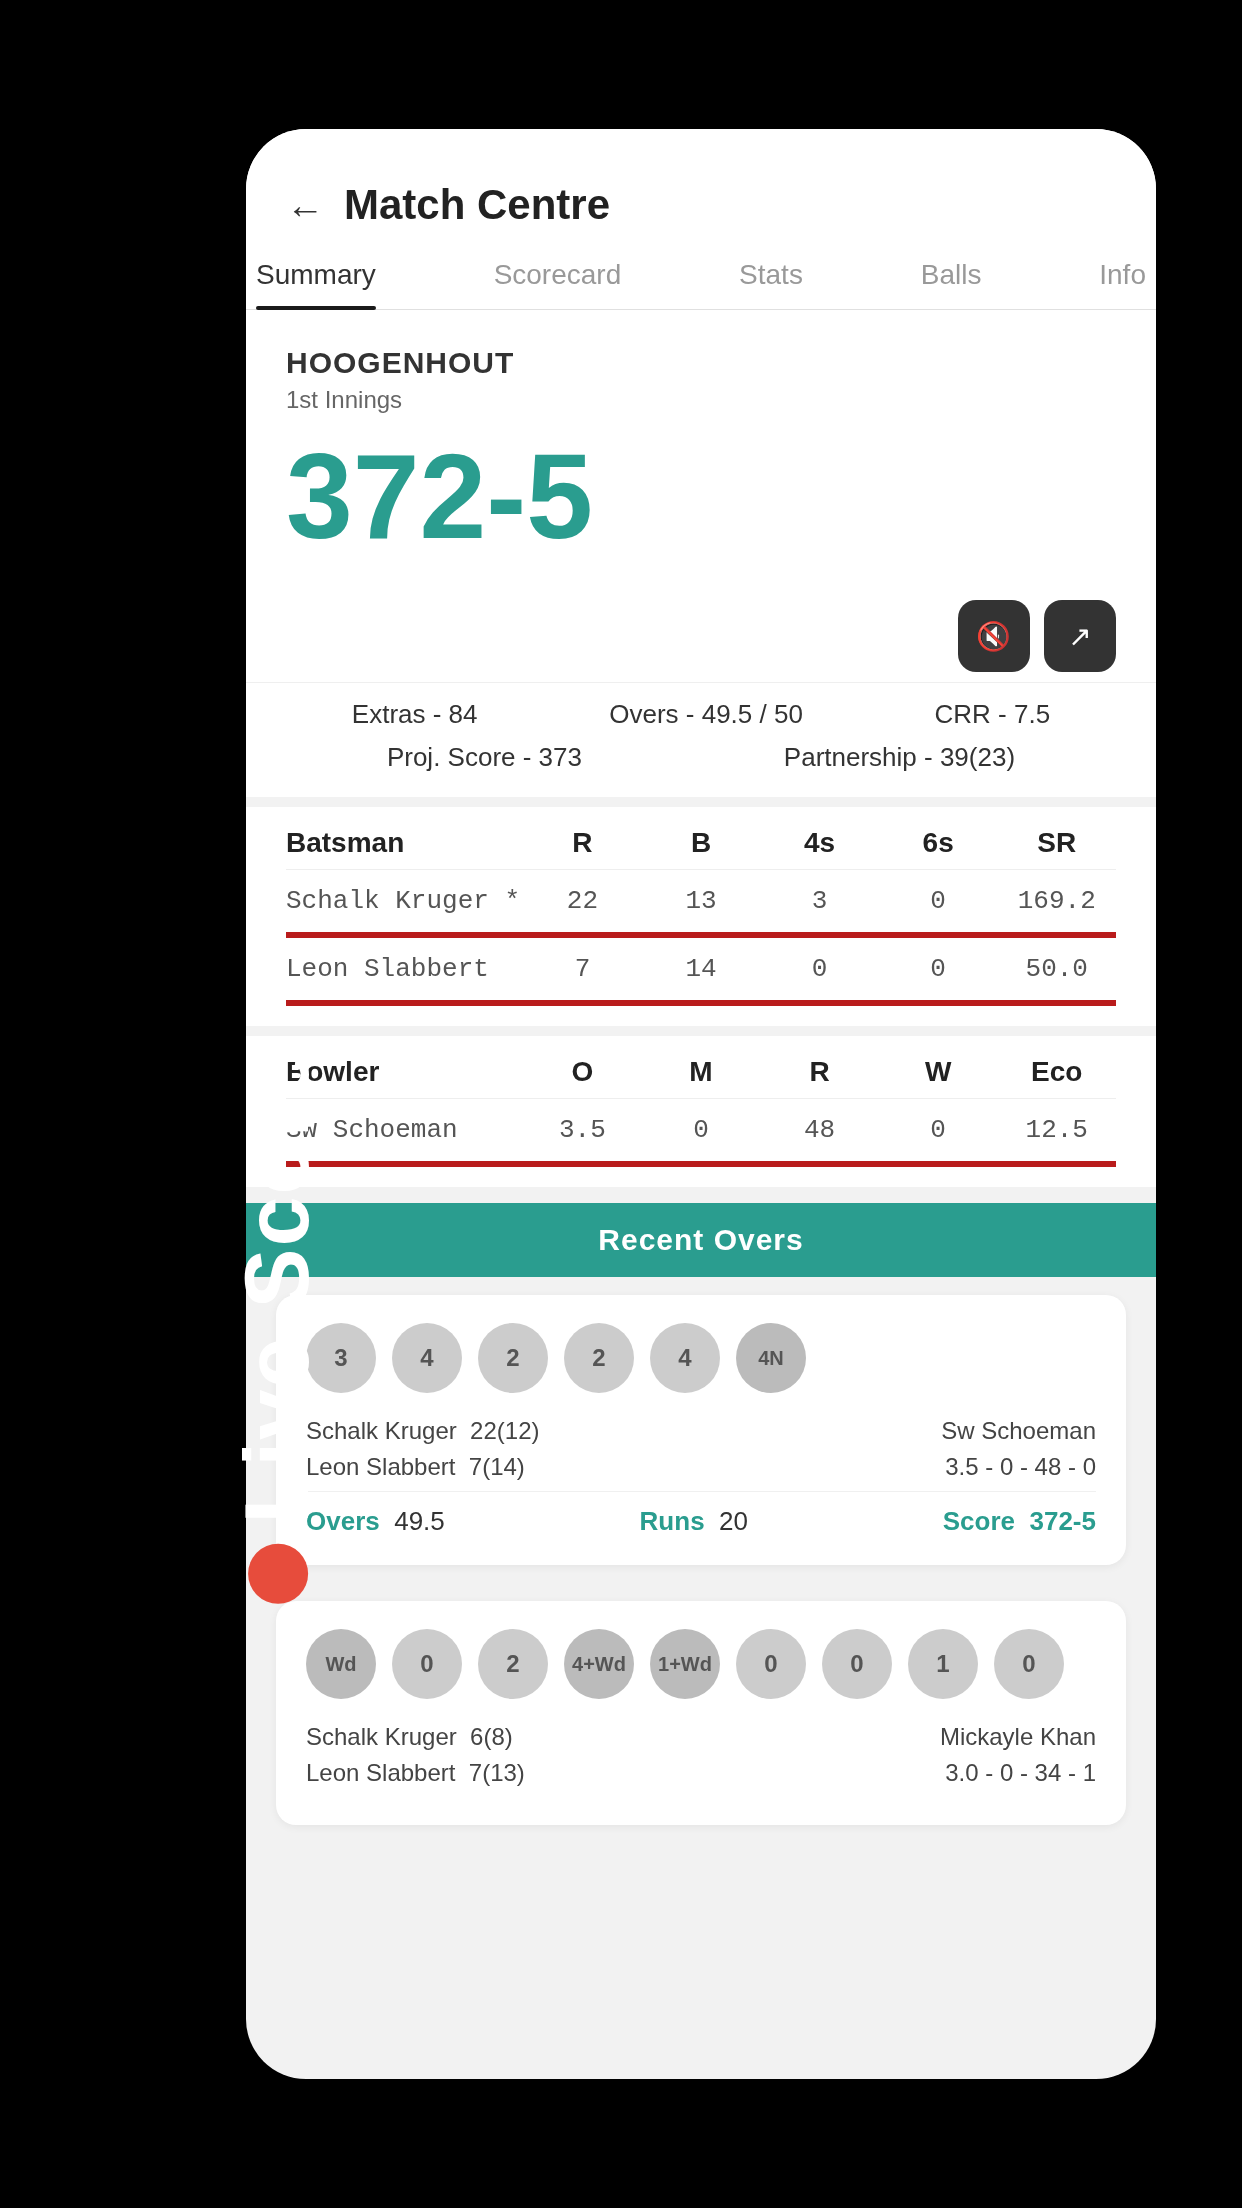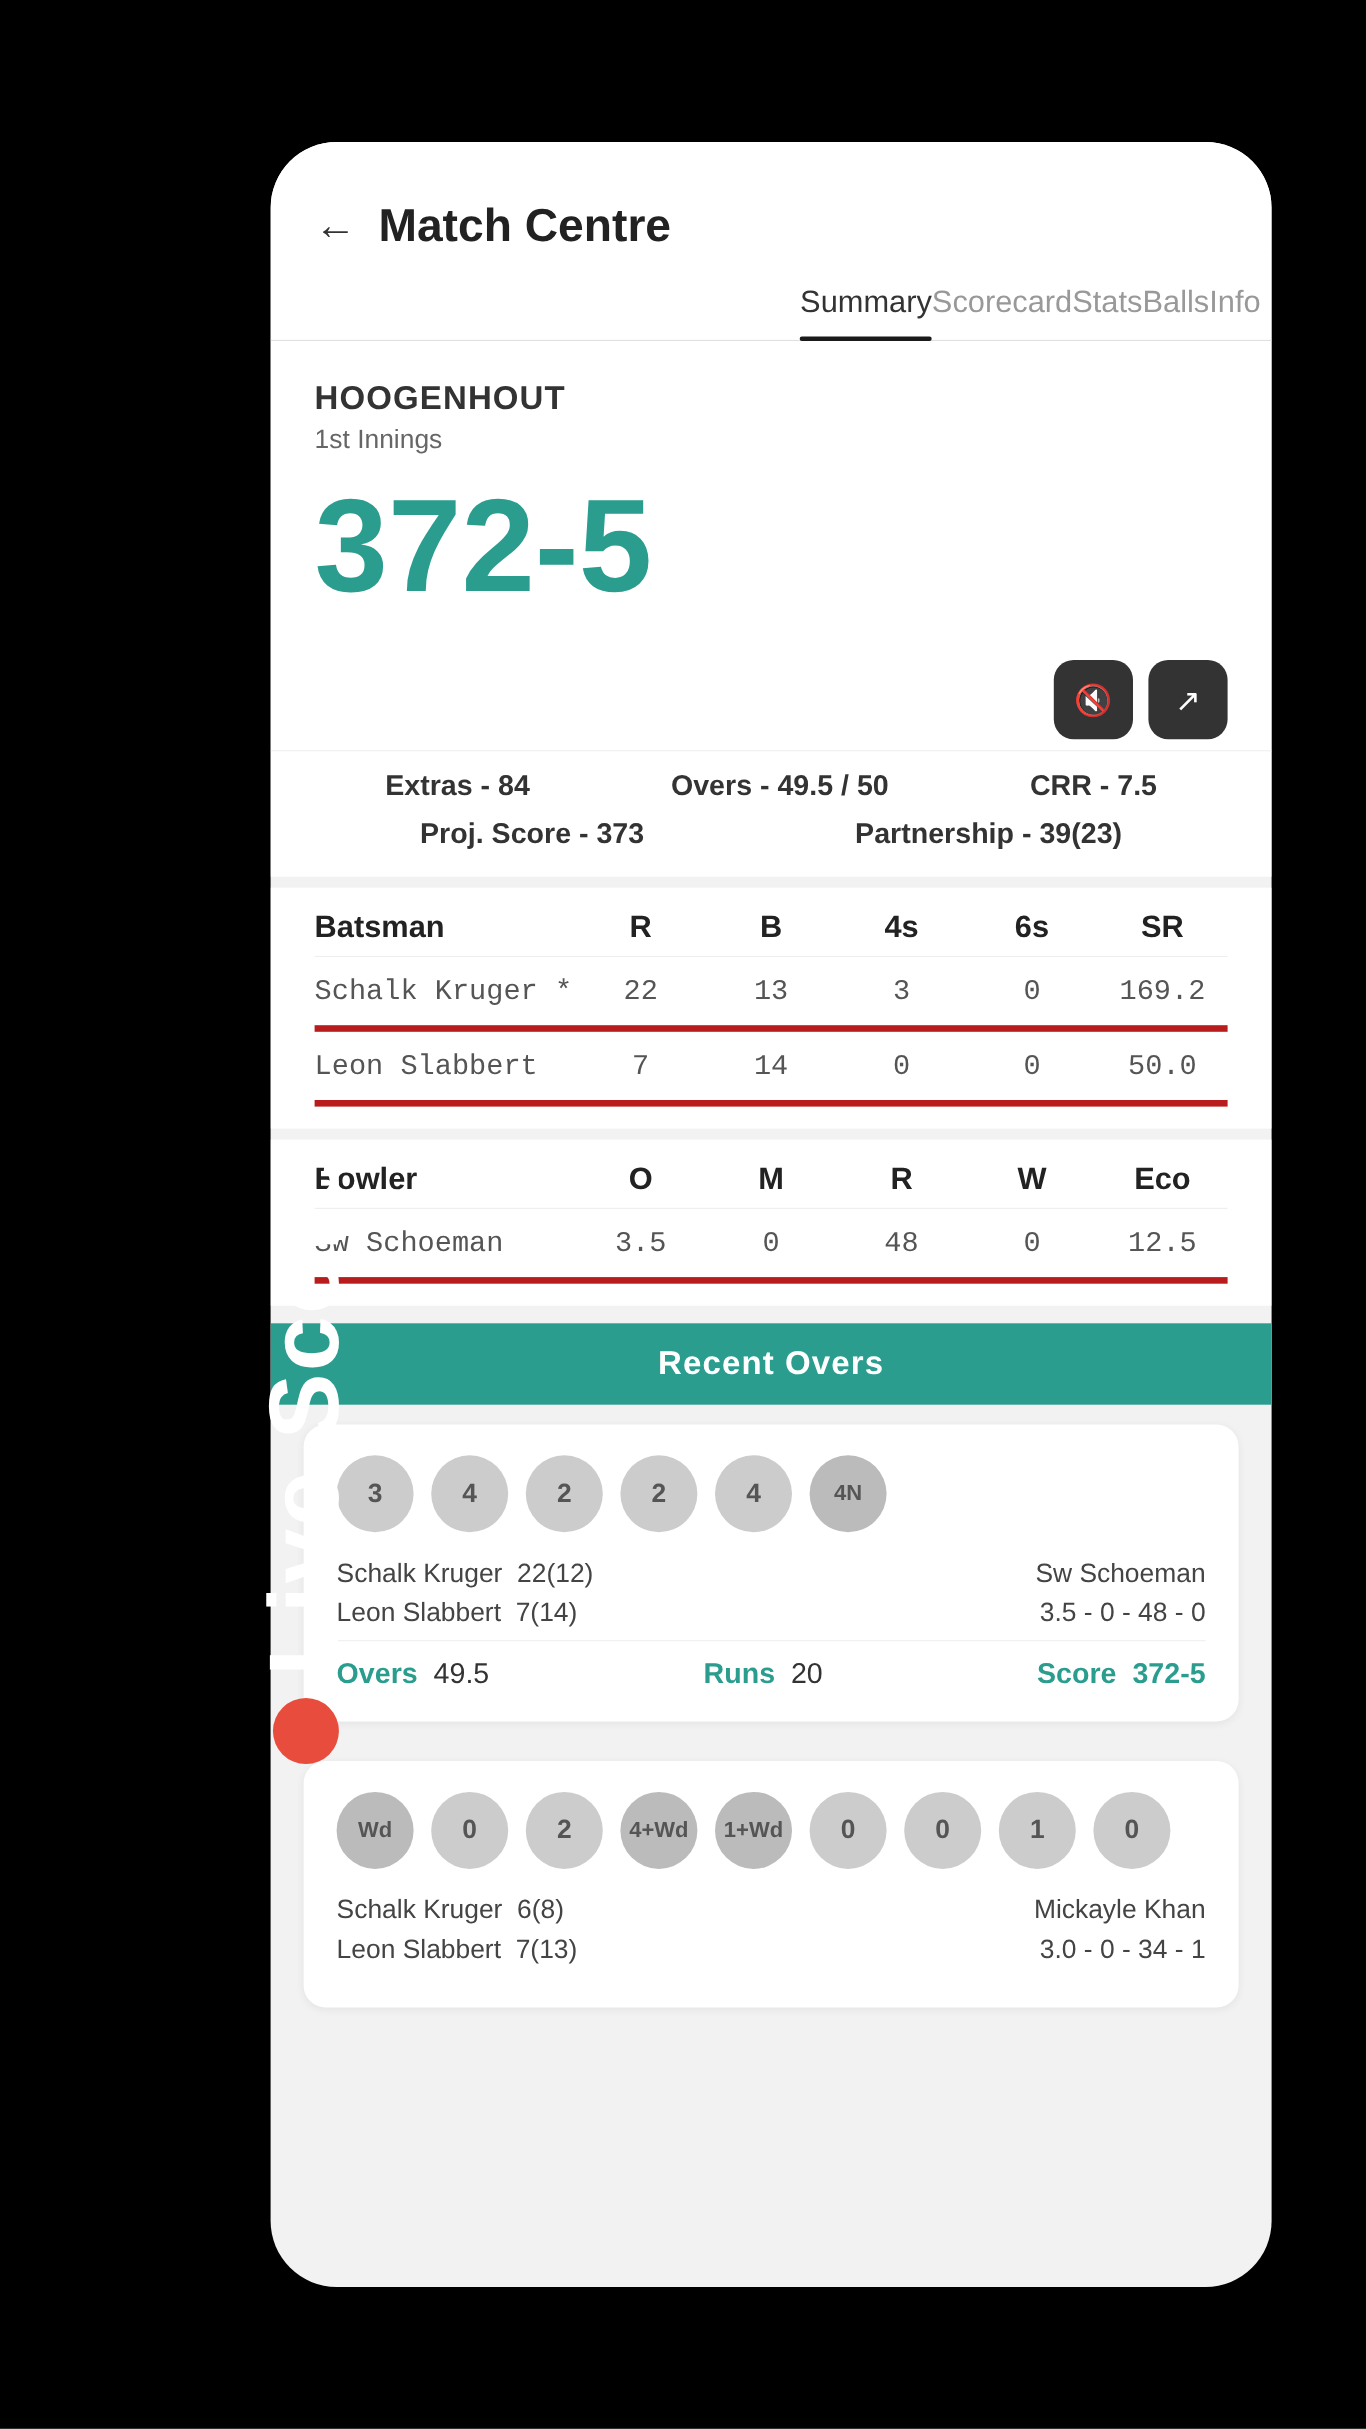--- a/index.html
+++ b/index.html
@@ -73,21 +73,21 @@
     .header-title {
       font-size: 42px;
       font-weight: 600;
       color: #222;
     }
 
     
     .tabs {
       background: #fff;
       display: flex;
-      justify-content: flex-end;
+      justify-content: space-between;
       padding: 30px 10px 0 10px;
       border-bottom: 1px solid #e0e0e0;
     }
 
     .tab {
       font-size: 28px;
       color: #999;
       padding-bottom: 18px;
       cursor: pointer;
       position: relative;
@@ -164,21 +164,21 @@
       background: #fff;
       padding: 16px 40px 24px 40px;
       border-top: 1px solid #efefef;
     }
 
     .info-row {
       display: flex;
       justify-content: space-around;
       font-size: 26px;
       color: #333;
-      font-weight: 700;
+      font-weight: 400;
       margin-bottom: 12px;
       text-align: center;
     }
 
     .info-row:last-child {
       margin-bottom: 0;
     }
 
     
     .scoreboard {

